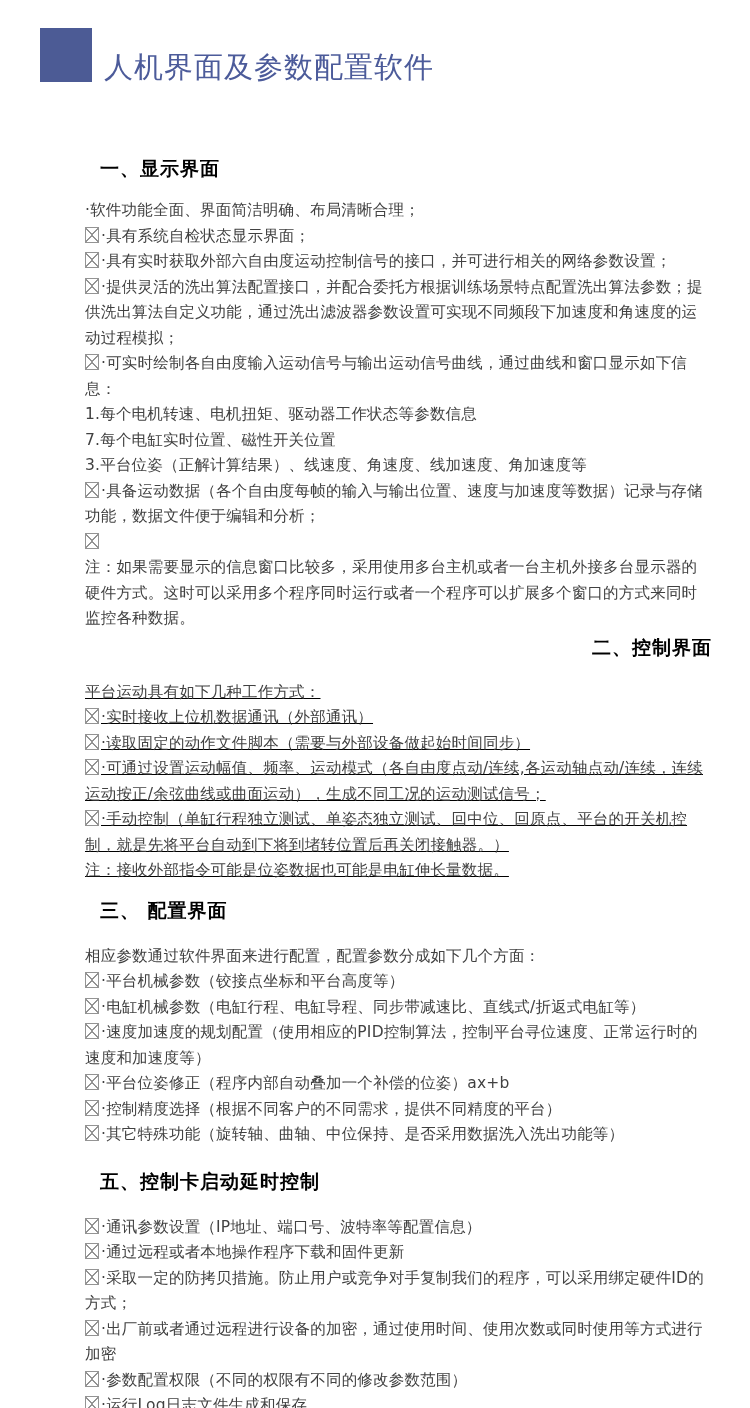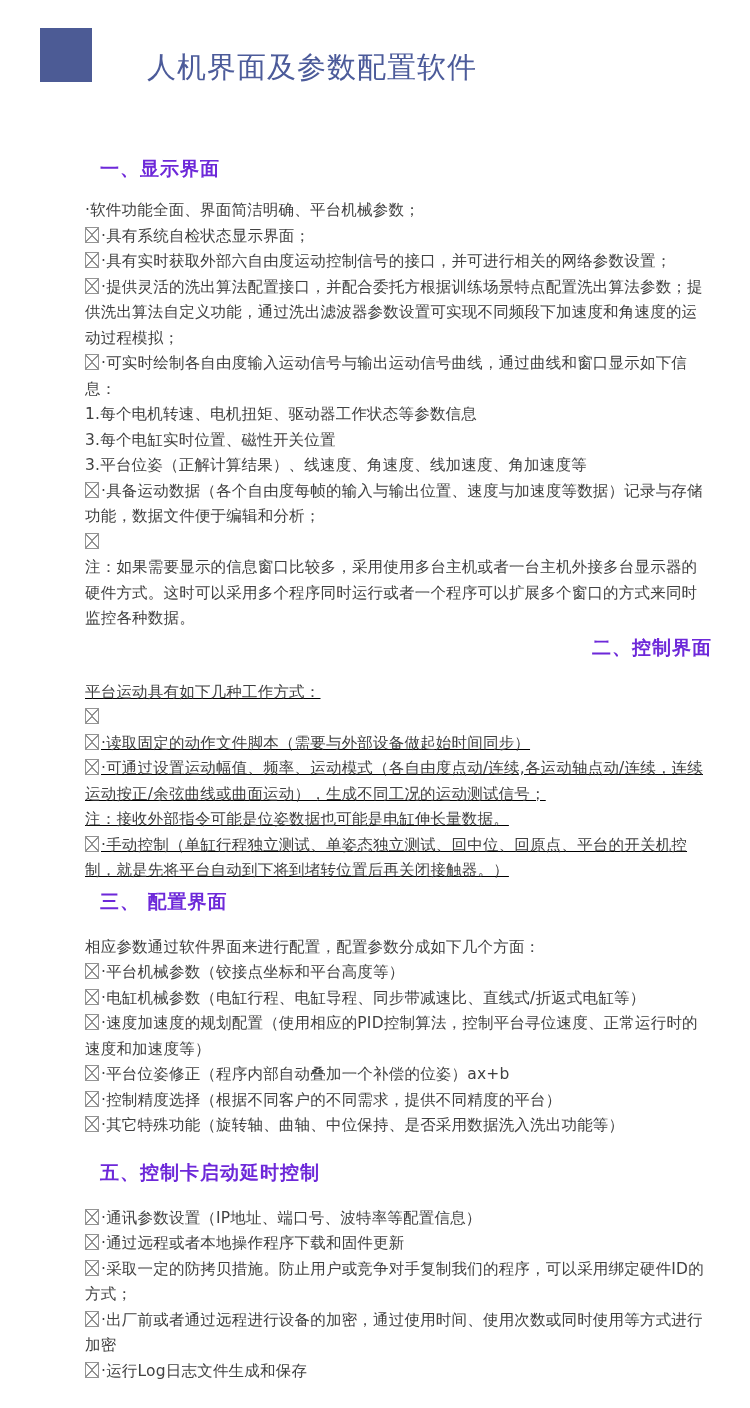--- a/index.html
+++ b/index.html
@@ -1,29 +1,29 @@
 <!DOCTYPE html>
 <html><head>
 <meta charset="utf-8">
 <style>
   html,body{margin:0;padding:0;background:#ffffff;}
   body{width:750px;height:1408px;font-family:"DejaVu Sans","Liberation Sans",sans-serif;}
   .page{position:relative;width:750px;height:1408px;overflow:hidden;background:#ffffff;}
 
   
-  .hdr{display:flex;align-items:flex-end;padding:28px 0 0 40px;gap:43px;}
+  .hdr{display:flex;align-items:flex-end;padding:28px 0 0 40px;}
   .sq{width:52px;height:54px;background:#4c5b95;flex:0 0 auto;}
   .title{margin:0 0 0 12px;font-size:29px;font-weight:400;color:#4c5b9a;line-height:30px;letter-spacing:1px;}
 
   
   .content{padding:0 38px 0 85px;}
-  section h2{font-size:19px;font-weight:700;color:#6d28d9;margin:0 0 0 15px;line-height:26px;letter-spacing:1px;}
+  section h2{font-size:19px;font-weight:700;color:#000000;margin:0 0 0 15px;line-height:26px;letter-spacing:1px;}
   .sec0 h2{margin-top:73px;}
   .sec1 h2{margin-top:2px;text-align:right;}
-  .sec2 h2{margin-top:4px;}
+  .sec2 h2{margin-top:13px;}
   .sec3 h2{margin-top:20px;}
   .items{margin-top:17px;}
   .sec1 .items{margin-top:20px;text-decoration:underline;}
   .sec2 .items{margin-top:21px;}
   .sec3 .items{margin-top:21px;}
   p.line{margin:0;font-size:15.5px;line-height:25.5px;color:#414141;letter-spacing:0.2px;}
 
   
   .tofu{
     display:inline-block;
@@ -41,42 +41,42 @@
 
 <div class="page">
   <header class="hdr">
     <div class="sq"></div>
     <h1 class="title">人机界面及参数配置软件</h1>
   </header>
   <main class="content" id="sections">
       <section class="sec sec0">
         <h2>一、显示界面</h2>
         <div class="items">
-          <p class="line"><span>·软件功能全面、界面简洁明确、平台机械参数；</span></p>
+          <p class="line"><span>·软件功能全面、界面简洁明确、布局清晰合理；</span></p>
           <p class="line"><span class="tofu"></span><span>·具有系统自检状态显示界面；</span></p>
           <p class="line"><span class="tofu"></span><span>·具有实时获取外部六自由度运动控制信号的接口，并可进行相关的网络参数设置；</span></p>
           <p class="line"><span class="tofu"></span><span>·提供灵活的洗出算法配置接口，并配合委托方根据训练场景特点配置洗出算法参数；提供洗出算法自定义功能，通过洗出滤波器参数设置可实现不同频段下加速度和角速度的运动过程模拟；</span></p>
           <p class="line"><span class="tofu"></span><span>·可实时绘制各自由度输入运动信号与输出运动信号曲线，通过曲线和窗口显示如下信息：</span></p>
           <p class="line"><span>1.每个电机转速、电机扭矩、驱动器工作状态等参数信息</span></p>
-          <p class="line"><span>3.每个电缸实时位置、磁性开关位置</span></p>
+          <p class="line"><span>7.每个电缸实时位置、磁性开关位置</span></p>
           <p class="line"><span>3.平台位姿（正解计算结果）、线速度、角速度、线加速度、角加速度等</span></p>
           <p class="line"><span class="tofu"></span><span>·具备运动数据（各个自由度每帧的输入与输出位置、速度与加速度等数据）记录与存储功能，数据文件便于编辑和分析；</span></p>
           <p class="line"><span class="tofu"></span></p>
           <p class="line"><span>注：如果需要显示的信息窗口比较多，采用使用多台主机或者一台主机外接多台显示器的硬件方式。这时可以采用多个程序同时运行或者一个程序可以扩展多个窗口的方式来同时监控各种数据。</span></p>
         </div>
       </section>
       <section class="sec sec1">
         <h2>二、控制界面</h2>
         <div class="items">
           <p class="line"><span>平台运动具有如下几种工作方式：</span></p>
-          <p class="line"><span class="tofu"></span></p>
+          <p class="line"><span class="tofu"></span><span>·实时接收上位机数据通讯（外部通讯）</span></p>
           <p class="line"><span class="tofu"></span><span>·读取固定的动作文件脚本（需要与外部设备做起始时间同步）</span></p>
           <p class="line"><span class="tofu"></span><span>·可通过设置运动幅值、频率、运动模式（各自由度点动/连续,各运动轴点动/连续，连续运动按正/余弦曲线或曲面运动），生成不同工况的运动测试信号；</span></p>
+          <p class="line"><span class="tofu"></span><span>·手动控制（单缸行程独立测试、单姿态独立测试、回中位、回原点、平台的开关机控制，就是先将平台自动到下将到堵转位置后再关闭接触器。）</span></p>
           <p class="line"><span>注：接收外部指令可能是位姿数据也可能是电缸伸长量数据。</span></p>
-          <p class="line"><span class="tofu"></span><span>·手动控制（单缸行程独立测试、单姿态独立测试、回中位、回原点、平台的开关机控制，就是先将平台自动到下将到堵转位置后再关闭接触器。）</span></p>
         </div>
       </section>
       <section class="sec sec2">
         <h2>三、 配置界面</h2>
         <div class="items">
           <p class="line"><span>相应参数通过软件界面来进行配置，配置参数分成如下几个方面：</span></p>
           <p class="line"><span class="tofu"></span><span>·平台机械参数（铰接点坐标和平台高度等）</span></p>
           <p class="line"><span class="tofu"></span><span>·电缸机械参数（电缸行程、电缸导程、同步带减速比、直线式/折返式电缸等）</span></p>
           <p class="line"><span class="tofu"></span><span>·速度加速度的规划配置（使用相应的PID控制算法，控制平台寻位速度、正常运行时的速度和加速度等）</span></p>
           <p class="line"><span class="tofu"></span><span>·平台位姿修正（程序内部自动叠加一个补偿的位姿）ax+b</span></p>
@@ -84,17 +84,18 @@
           <p class="line"><span class="tofu"></span><span>·其它特殊功能（旋转轴、曲轴、中位保持、是否采用数据洗入洗出功能等）</span></p>
         </div>
       </section>
       <section class="sec sec3">
         <h2>五、控制卡启动延时控制</h2>
         <div class="items">
           <p class="line"><span class="tofu"></span><span>·通讯参数设置（IP地址、端口号、波特率等配置信息）</span></p>
           <p class="line"><span class="tofu"></span><span>·通过远程或者本地操作程序下载和固件更新</span></p>
           <p class="line"><span class="tofu"></span><span>·采取一定的防拷贝措施。防止用户或竞争对手复制我们的程序，可以采用绑定硬件ID的方式；</span></p>
           <p class="line"><span class="tofu"></span><span>·出厂前或者通过远程进行设备的加密，通过使用时间、使用次数或同时使用等方式进行加密</span></p>
+          <p class="line"><span class="tofu"></span><span>·参数配置权限（不同的权限有不同的修改参数范围）</span></p>
           <p class="line"><span class="tofu"></span><span>·运行Log日志文件生成和保存</span></p>
         </div>
       </section>
     </main>
 </div>
 
 </body></html>

